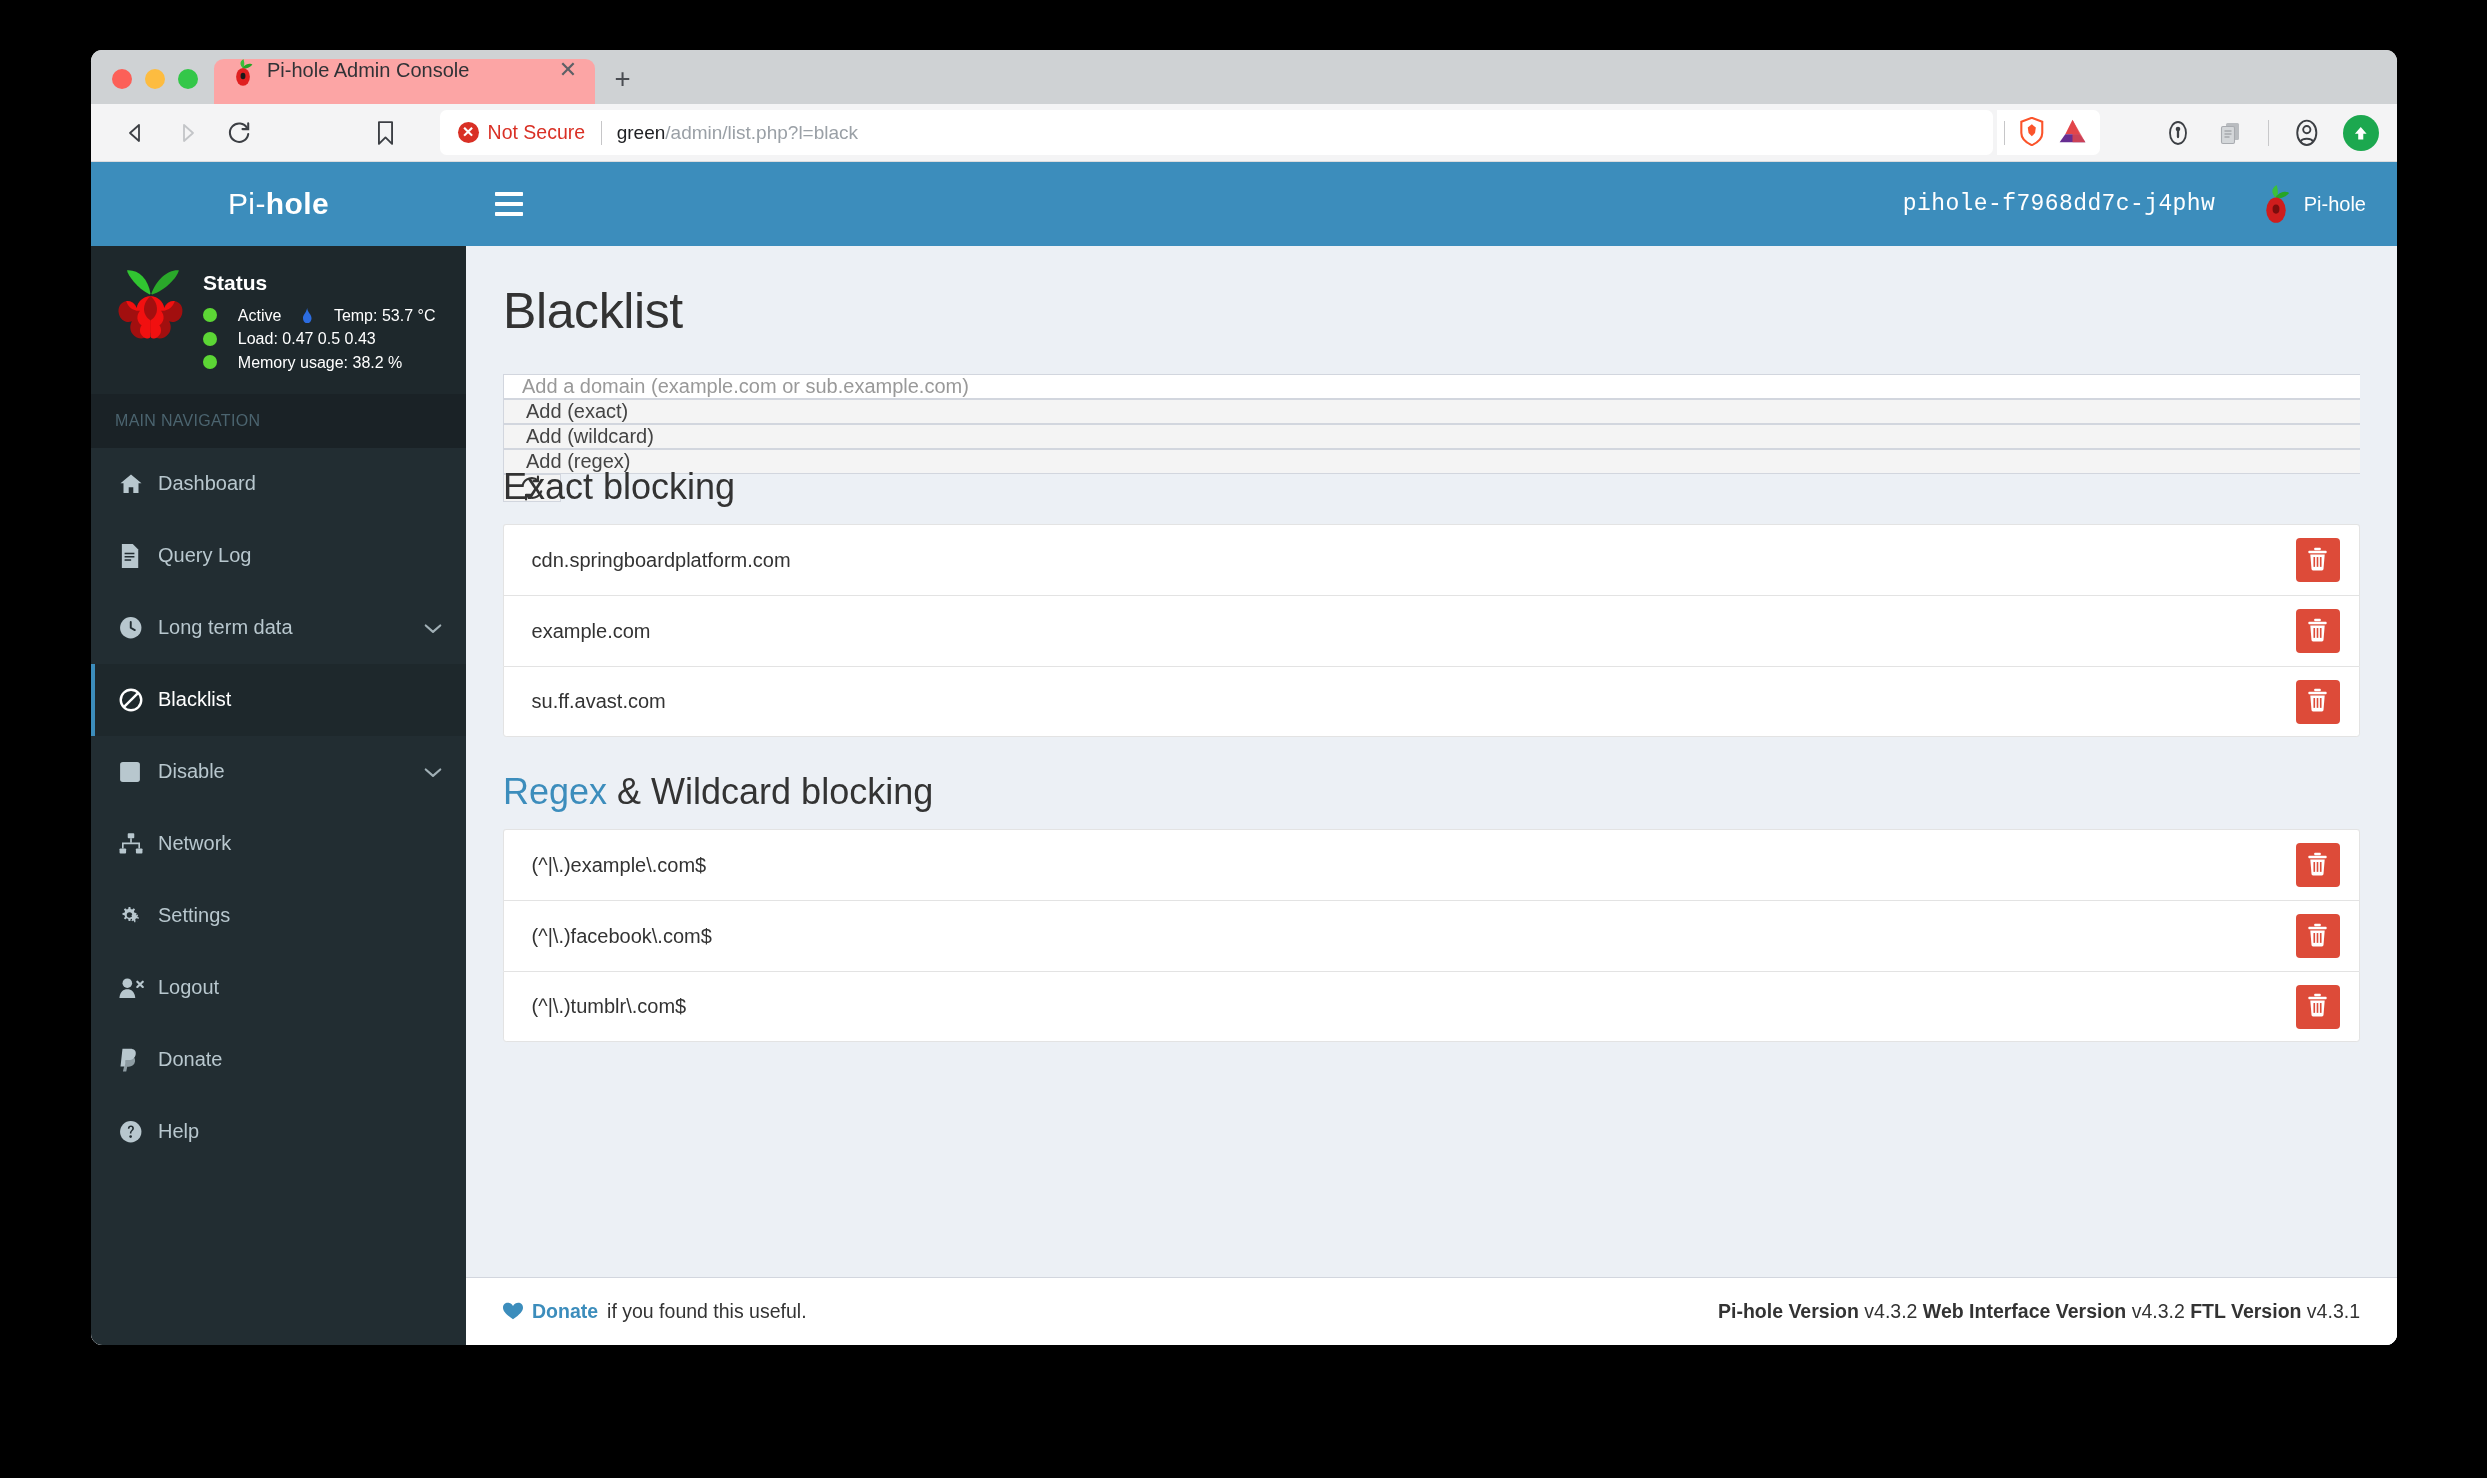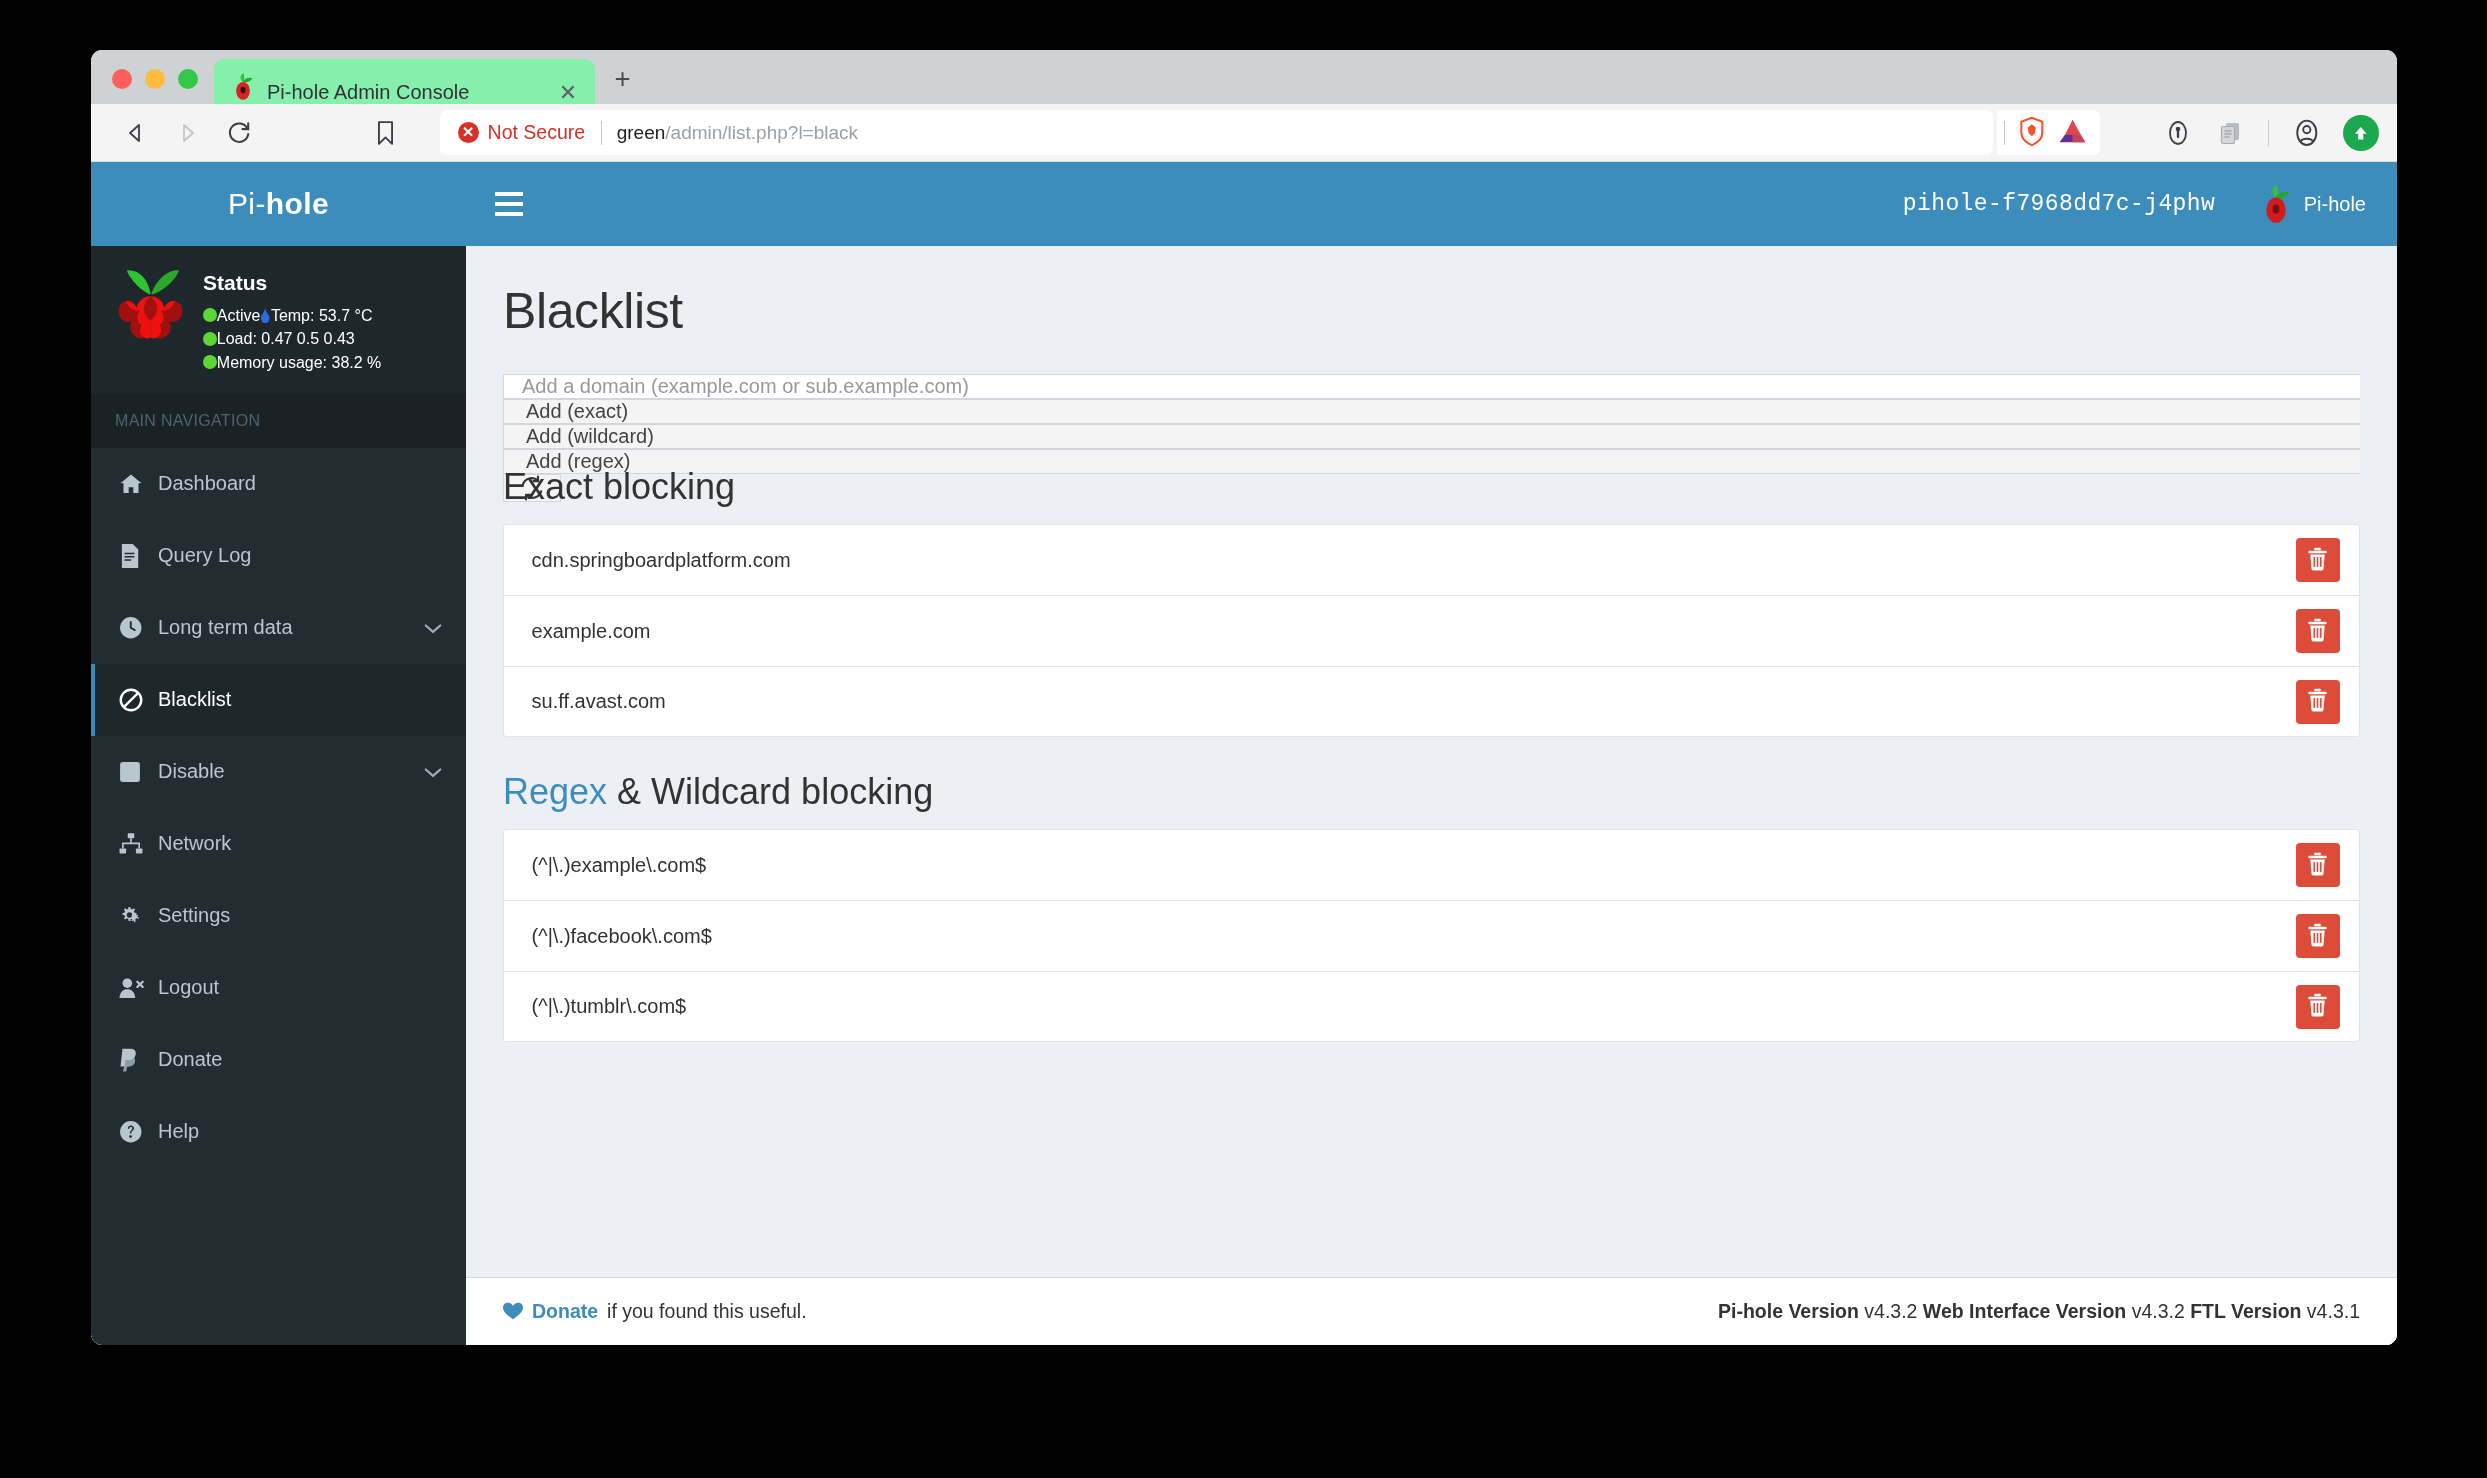--- a/index.html
+++ b/index.html
@@ -34,24 +34,24 @@
     padding: 0 16px 14.6px 21px;
   }
   .traffic-light { width: 20px; height: 20px; border-radius: 50%; }
   .tl-red { background: #fc6058; }
   .tl-yellow { background: #fdbc40; }
   .tl-green { background: #34c749; }
 
   #tab-active {
     height: 45px;
     min-width: 381px;
-    background: #86efac;
+    background: #fca5a5;
     border-radius: 9.7px 9.7px 0 0;
     display: flex;
-    align-items: flex-end;
+    align-items: flex-start;
     padding: 0 11.3px 0 18px;
     gap: 13px;
   }
   #tab-title {
     font-size: 20px;
     color: #303236;
     white-space: nowrap;
     flex: 1;
   }
   #tab-close {
@@ -165,21 +165,21 @@
     gap: 16px;
     align-items: flex-start;
   }
   #raspberry-logo { width: 73px; height: 81px; flex: 0 0 auto; margin-top: 3.2px; }
   #status-body { padding-top: 6.5px; }
   #status-title {
     color: #ffffff; font-weight: bold; font-size: 21px;
     margin-bottom: 9px;
   }
   .status-line {
-    display: flex; align-items: center; gap: 0;
+    display: flex; align-items: center; gap: 21px;
     color: #ffffff; font-size: 16px; line-height: 23.5px;
     white-space: nowrap;
   }
   .status-dot {
     width: 13.8px; height: 13.8px; border-radius: 50%;
     background: #5cd635; flex: 0 0 auto;
   }
   .flame { width: 10.5px; height: 15.4px; flex: 0 0 auto; }
 
   #nav-header {

